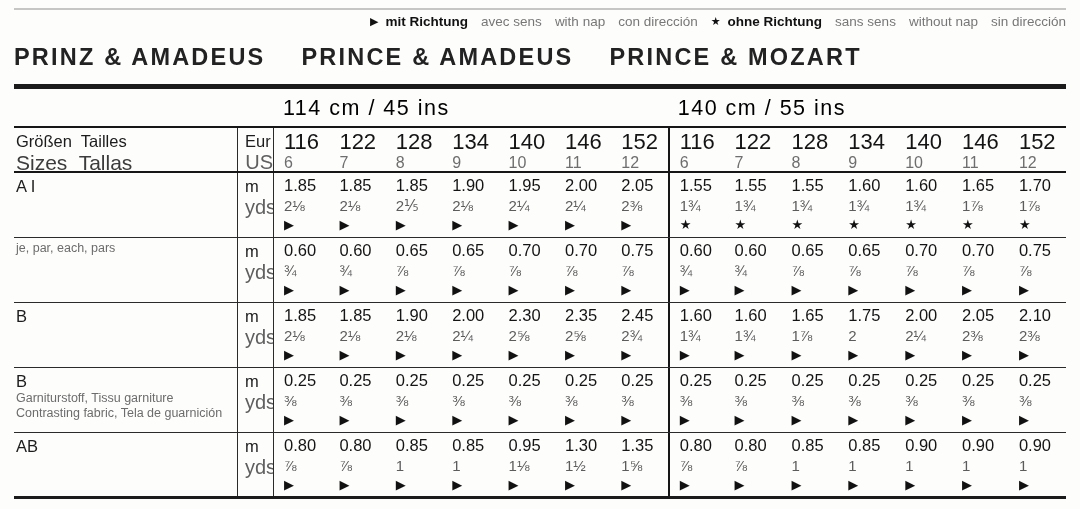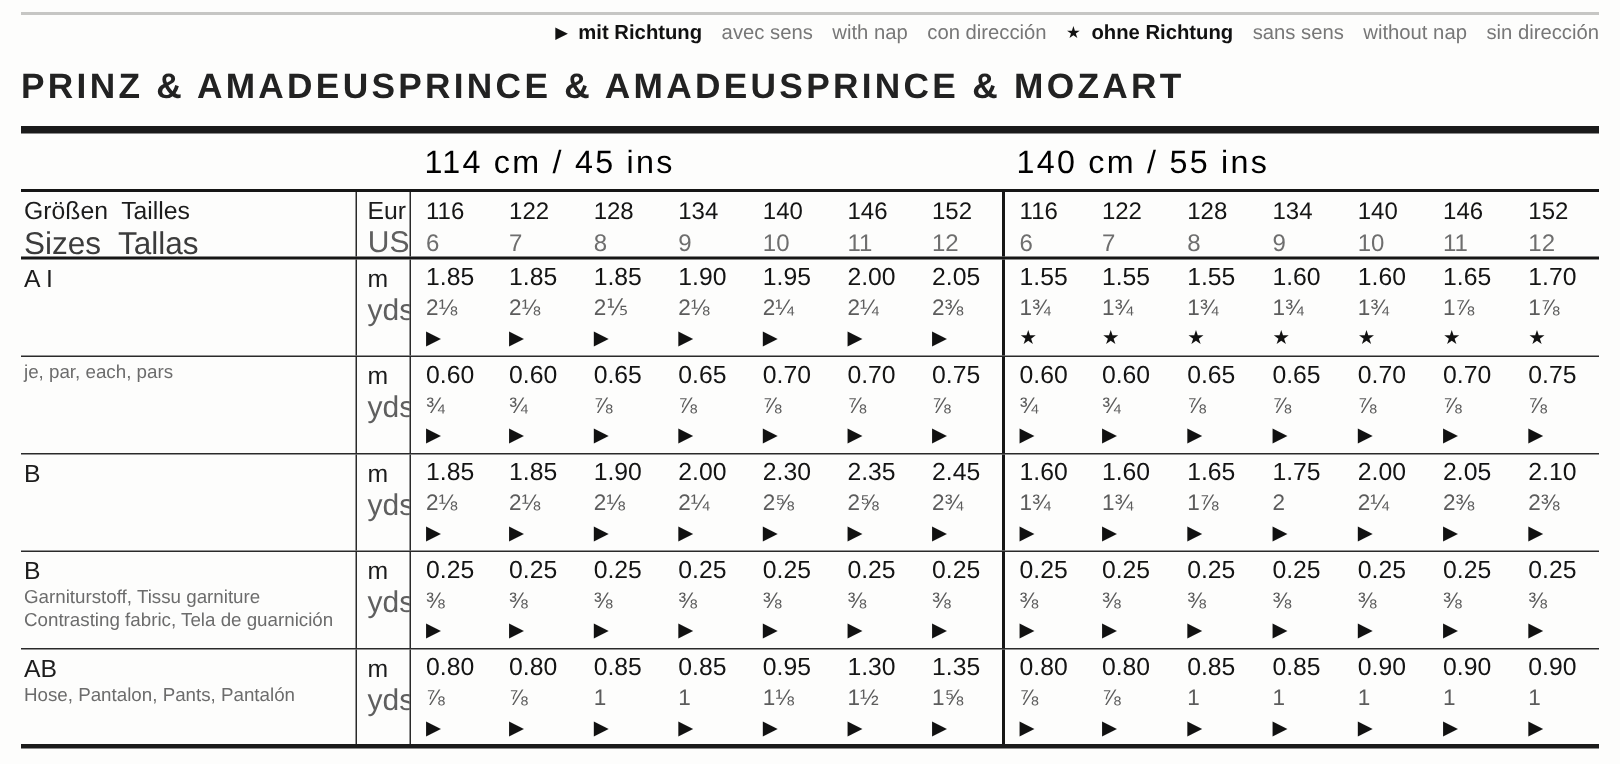--- a/index.html
+++ b/index.html
@@ -14,21 +14,21 @@
   .rule-top-thin{left:14px;right:14px;top:8px;height:2px;background:#c6c6c4;}
   .rule-title{left:14px;right:14px;top:84px;height:5px;background:#1b1b1b;}
   .rule-bottom{left:14px;right:14px;top:496px;height:3px;background:#1b1b1b;}
 
   
   .legend{top:14px;right:14px;display:flex;align-items:baseline;gap:13px;font-size:13.5px;color:#777;}
   .legend .sym{color:#111;font-size:11px;transform:translateY(-1px);display:inline-block;}
   .legend .primary{color:#111;font-weight:700;margin-left:-6px;}
 
   
-  .titles{left:14px;top:44px;display:flex;text-align:right;}
+  .titles{left:14px;top:44px;display:flex;gap:36px;text-align:right;}
   .titles .t{font-size:23.5px;font-weight:600;letter-spacing:2.2px;color:#222;white-space:nowrap;}
 
   
   .tbl{left:14px;top:92px;width:1052px;}
   .trow{
     display:grid;
     grid-template-columns:223px 36px repeat(7,56.4px) repeat(7,56.86px);
     box-sizing:border-box;
   }
   .trow>div{box-sizing:border-box;overflow:hidden;}
@@ -46,21 +46,21 @@
   .lblcell .line1{font-size:16.5px;color:#1c1c1c;white-space:pre;line-height:21px;}
   .lblcell .line2{font-size:21px;color:#3c3c3c;white-space:pre;line-height:21px;}
   .lblcell .name{font-size:16.5px;color:#1c1c1c;line-height:20px;white-space:pre;}
   .lblcell .sub{font-size:12.5px;color:#6c6c6c;line-height:15px;white-space:pre;}
 
   .unitcell{padding:3px 0 0 7px;}
   .unitcell .u1{font-size:16.5px;color:#1c1c1c;line-height:21px;}
   .unitcell .u2{font-size:20px;color:#5f5f5f;line-height:21px;text-align:right;}
 
   .sizecell{padding:3px 0 0 10px;}
-  .sizecell .eur{font-size:16px;font-weight:500;color:#141414;line-height:21px;}
+  .sizecell .eur{font-size:22px;font-weight:500;color:#141414;line-height:21px;}
   .sizecell .us{font-size:16px;color:#6e6e6e;line-height:21px;}
 
   .valcell{padding:2px 0 0 10px;display:flex;flex-direction:column;}
   .valcell .m{font-size:16.5px;font-weight:500;color:#141414;line-height:21px;white-space:nowrap;}
   .valcell .y{font-size:15px;color:#5c5c5c;line-height:20px;white-space:nowrap;}
   .valcell .s{font-size:13px;color:#111;line-height:18px;}
 </style>
 </head>
 <body>
 
@@ -473,21 +473,20 @@
       </div>
       <div class="valcell">
         <div class="m">0.25</div>
         <div class="y">⅜</div>
         <div class="s">▶</div>
       </div>
     </div>
     <div class="trow row-data last">
       <div class="lblcell">
         <div class="name">AB</div>
-        <div class="sub">Hose, Pantalon, Pants, Pantalón</div>
       </div>
       <div class="unitcell v1">
         <div class="u1">m</div>
         <div class="u2">yds</div>
       </div>
       <div class="valcell v1">
         <div class="m">0.80</div>
         <div class="y">⅞</div>
         <div class="s">▶</div>
       </div>

